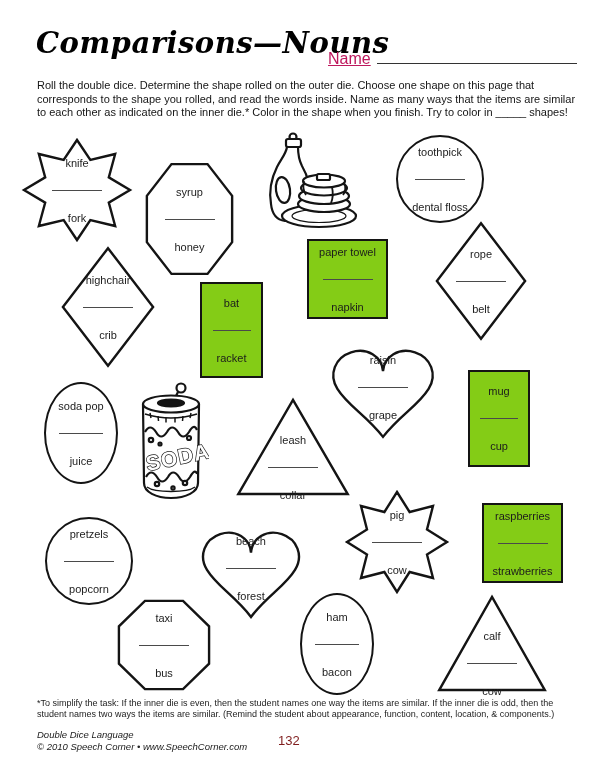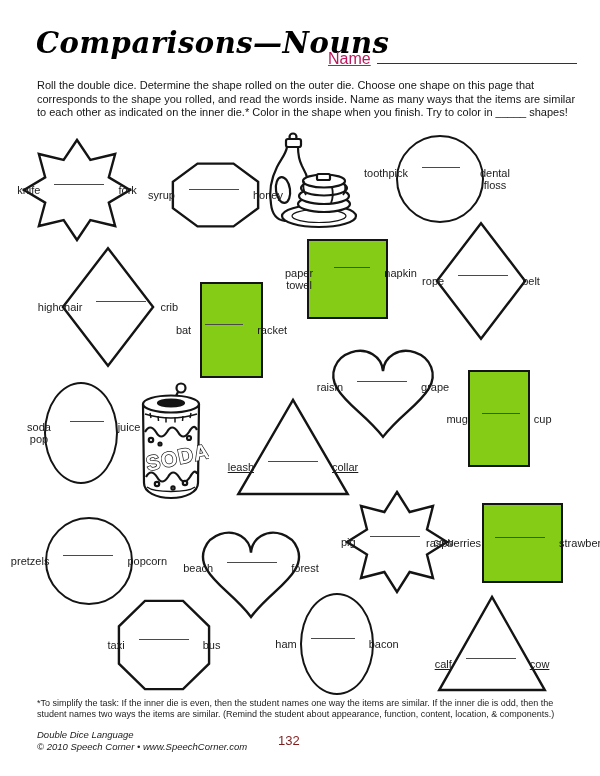--- a/index.html
+++ b/index.html
@@ -17,28 +17,28 @@
   .name-row{position:absolute;left:328px;top:50px;font-size:16px;color:#be185d;text-decoration:underline;}
   .name-line{display:inline-block;width:200px;height:13px;border-bottom:1.6px solid #333;margin-left:6px;}
   .instructions{
     position:absolute;left:37px;top:79px;width:543px;
     font-size:11px;line-height:13.6px;color:#151515;
   }
   
   .shape{position:absolute;display:flex;align-items:center;justify-content:center;text-align:center;box-sizing:border-box;}
   .shape svg.outline{position:absolute;left:0;top:0;width:100%;height:100%;overflow:visible;}
   .shape svg.outline path{fill:#fff;stroke:#141414;stroke-width:2.4;stroke-linejoin:miter;vector-effect:non-scaling-stroke;}
-  .words{position:relative;display:flex;flex-direction:row;gap:14px;font-size:11px;color:#1c1c1c;line-height:12px;z-index:2;}
+  .words{position:relative;display:flex;flex-direction:column;align-items:center;gap:21px;font-size:11px;color:#1c1c1c;line-height:12px;z-index:2;}
   .divider{width:50px;height:0;border-top:1.5px solid #4a4a4a;}
   .narrow .divider{width:38px;}
   .rect-shape{border:2.6px solid #141414;background:#84cc16;}
   .circle-shape{border:2.6px solid #141414;border-radius:50%;background:#fff;}
   .oval-shape{border:2.4px solid #141414;border-radius:50%;background:#fff;}
   .oval-shape .divider{width:44px;}
-  .triangle .words{margin-top:40px;text-decoration:underline;}
+  .triangle .words{margin-top:40px;}
   .heart .words{margin-top:-10px;}
   
   .footnote{position:absolute;left:37px;top:698px;width:543px;font-size:9px;line-height:11px;color:#1d1d1d;}
   .footer-credit{position:absolute;left:37px;top:729px;font-size:9.5px;line-height:11.5px;font-style:italic;color:#222;}
   .page-number{position:absolute;left:278px;top:733px;font-size:13px;color:#7f1d1d;}
   .art{position:absolute;}
 </style>
 </head>
 <body>
 
@@ -53,21 +53,21 @@
     <svg class="outline" viewBox="0 0 100 100" preserveAspectRatio="none">
         <path d="M50,0 L62.6,20 L86,14 L80,37.4 L100,50 L80,62.6 L86,86 L62.6,80 L50,100 L37.4,80 L14,86 L20,62.6 L0,50 L20,37.4 L14,14 L37.4,20 Z"></path>
       </svg>
     <div class="words">
         <span>knife</span>
         <div class="divider"></div>
         <span>fork</span>
       </div>
   </div>
 
-  <div class="shape" style="left:172px;top:163px;width:87px;height:64px">
+  <div class="shape" style="left:146px;top:163px;width:87px;height:112px">
     <svg class="outline" viewBox="0 0 100 100" preserveAspectRatio="none">
         <path d="M29.3,1 L70.7,1 L99,29.3 L99,70.7 L70.7,99 L29.3,99 L1,70.7 L1,29.3 Z"></path>
       </svg>
     <div class="words">
         <span>syrup</span>
         <div class="divider"></div>
         <span>honey</span>
       </div>
   </div>
 

